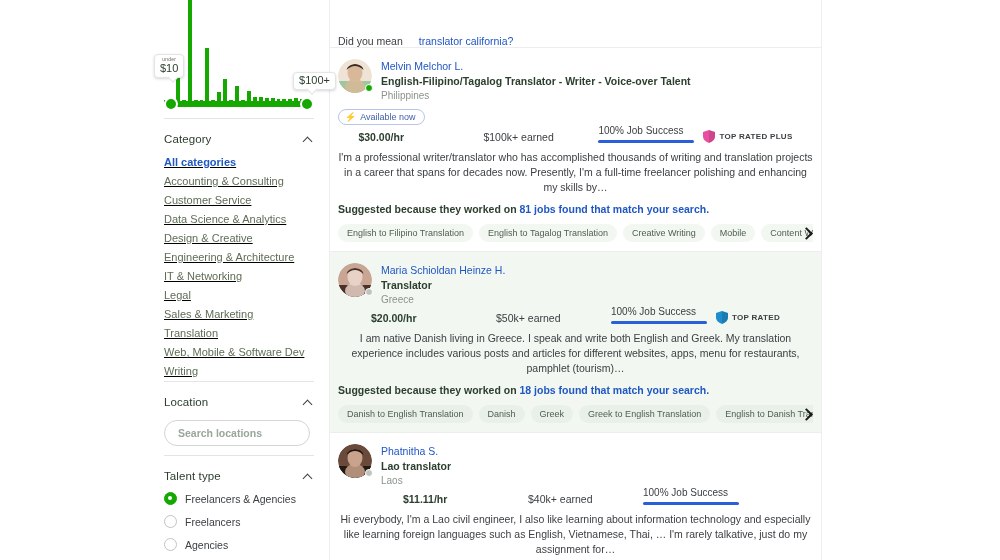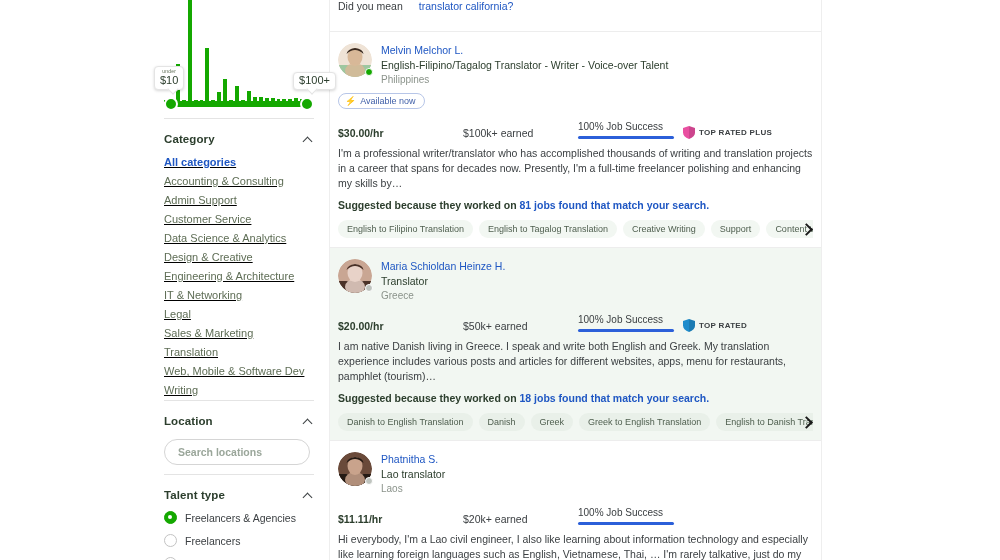--- a/index.html
+++ b/index.html
@@ -79,21 +79,21 @@
     color: #5e6d55;
     letter-spacing: .2px;
     margin-bottom: 1px;
   }
   .tip .big {
     display: block;
     font-size: 11px;
     color: #2c3e2d;
     font-weight: 400;
   }
-  .tip.low  { left: -10px; bottom: 28px; }
+  .tip.low  { left: -10px; bottom: 40px; }
   .tip.high { right: -22px; bottom: 28px; }
   .tip.high .big { font-size: 11px; }
   .tip:after {
     content: "";
     position: absolute;
     bottom: -4px;
     width: 7px; height: 7px;
     background: #ffffff;
     border-right: 1px solid #e4e4e4;
     border-bottom: 1px solid #e4e4e4;
@@ -110,21 +110,21 @@
   .facet { padding-top: 9px; }
   .facet-head {
     display: flex;
     align-items: center;
     justify-content: space-between;
     height: 22px;
     cursor: pointer;
   }
   .facet-title {
     font-size: 11.5px;
-    font-weight: bold;
+    font-weight: normal;
     color: #2c3e2d;
     letter-spacing: .1px;
   }
   .chev {
     width: 11px; height: 11px;
     position: relative;
   }
   .chev:before {
     content: "";
     position: absolute;
@@ -202,23 +202,23 @@
     position: absolute;
     left: 329px; top: 0;
     width: 493px;
     height: 560px;
     border-left: 1px solid #eeeeee;
     border-right: 1px solid #eeeeee;
     background: #ffffff;
   }
 
   .didyoumean {
-    height: 32px;
+    height: 48px;
     display: flex;
-    align-items: flex-start;
+    align-items: flex-end;
     padding: 0 8px;
     font-size: 10.5px;
     color: #3c4043;
     border-bottom: 1px solid #ededed;
   }
   .didyoumean a {
     color: #1f57c3;
     text-decoration: none;
     margin-left: 16px;
   }
@@ -259,21 +259,21 @@
 
   .who { padding-top: 1px; min-width: 0; }
   .who .name {
     font-size: 10.5px;
     color: #1f57c3;
     line-height: 13px;
     cursor: pointer;
   }
   .who .title {
     font-size: 10.5px;
-    font-weight: normal;
+    font-weight: bold;
     color: #2c3e2d;
     line-height: 14px;
     margin-top: 1px;
   }
   .who .place {
     font-size: 10px;
     color: #8b938b;
     line-height: 13px;
     margin-top: 1px;
   }
@@ -292,25 +292,26 @@
   }
   .bolt {
     color: #3f5fa8;
     font-size: 9px;
     line-height: 1;
   }
 
   .stats {
     display: flex;
     align-items: flex-end;
-    margin-top: 12px;
+    margin-top: 0;
     font-size: 10.5px;
     color: #2c3e2d;
     height: 18px;
     position: relative;
+    justify-content: center;
   }
   .stat-rate   { width: 125px; font-weight: bold; }
   .stat-earned { width: 115px; color: #3c4043; }
   .stat-jss    { width: 105px; position: relative; }
   .jss-text {
     font-size: 10px;
     color: #3c4043;
     display: block;
     line-height: 12px;
   }
@@ -334,20 +335,21 @@
   .shield {
     width: 12px; height: 13px;
     display: inline-block;
   }
 
   .bio {
     margin-top: 7px;
     font-size: 10.5px;
     line-height: 15px;
     color: #3c4043;
+    text-align: center;
   }
   .suggested {
     margin-top: 8px;
     font-size: 10.5px;
     color: #2c3e2d;
     font-weight: bold;
   }
   .suggested .link {
     color: #1f57c3;
     font-weight: bold;
@@ -442,21 +444,20 @@
     <div class="divider"></div>
 
     <section class="facet">
       <div class="facet-head">
         <span class="facet-title">Category</span>
         <span class="chev"></span>
       </div>
       <div class="cat-list" id="catList">
           <div class="cat-item active">All categories</div>
           <div class="cat-item">Accounting &amp; Consulting</div>
-          <div class="cat-item">Admin Support</div>
           <div class="cat-item">Customer Service</div>
           <div class="cat-item">Data Science &amp; Analytics</div>
           <div class="cat-item">Design &amp; Creative</div>
           <div class="cat-item">Engineering &amp; Architecture</div>
           <div class="cat-item">IT &amp; Networking</div>
           <div class="cat-item">Legal</div>
           <div class="cat-item">Sales &amp; Marketing</div>
           <div class="cat-item">Translation</div>
           <div class="cat-item">Web, Mobile &amp; Software Dev</div>
           <div class="cat-item">Writing</div>
@@ -543,21 +544,21 @@
               <svg viewBox="0 0 24 26" class="shield">
                 <path d="M12 0 L24 4 V13 Q24 21 12 26 Q0 21 0 13 V4 Z" fill="#e94fa1"></path>
                 <path d="M12 0 L24 4 V13 Q24 21 12 26 Z" fill="#000" opacity="0.12"></path>
               </svg>
               <span>TOP RATED PLUS</span>
             </div>
           </div><div class="bio">I'm a professional writer/translator who has accomplished thousands of writing and translation projects in a career that spans for decades now. Presently, I'm a full-time freelancer polishing and enhancing my skills by…</div><div class="suggested"><span>Suggested because they worked on </span><span class="link">81 jobs found that match your search.</span></div><div class="tags">
             <span class="tag">English to Filipino Translation</span>
             <span class="tag">English to Tagalog Translation</span>
             <span class="tag">Creative Writing</span>
-            <span class="tag">Support</span>
+            <span class="tag">Mobile</span>
             <span class="tag">Content Writing</span>
             <span class="tags-next"></span>
           </div></div>
         <div class="card highlight">
           <div class="card-head">
             <div class="avatar">
               <svg viewBox="0 0 34 34" class="pic" width="34" height="34">
                 <defs>
                   <clipPath id="cp1">
                     <circle cx="17" cy="17" r="17"></circle>
@@ -625,21 +626,21 @@
               <span class="dot offline"></span>
             </div>
             <div class="who">
               <div class="name">Phatnitha S.</div>
               <div class="title">Lao translator</div>
               <div class="place">Laos</div>
             </div>
           </div>
           <div class="stats">
             <div class="stat-rate">$11.11/hr</div>
-            <div class="stat-earned">$20k+ earned</div>
+            <div class="stat-earned">$40k+ earned</div>
             <div class="stat-jss">
               <span class="jss-text">100% Job Success</span>
               <span class="jss-bar"></span>
             </div>
           </div>
           <div class="bio">Hi everybody, I'm a Lao civil engineer, I also like learning about information technology and especially like learning foreign languages such as English, Vietnamese, Thai, … I'm rarely talkative, just do my assignment for…</div>
         </div>
       </div>
 
   </main>

